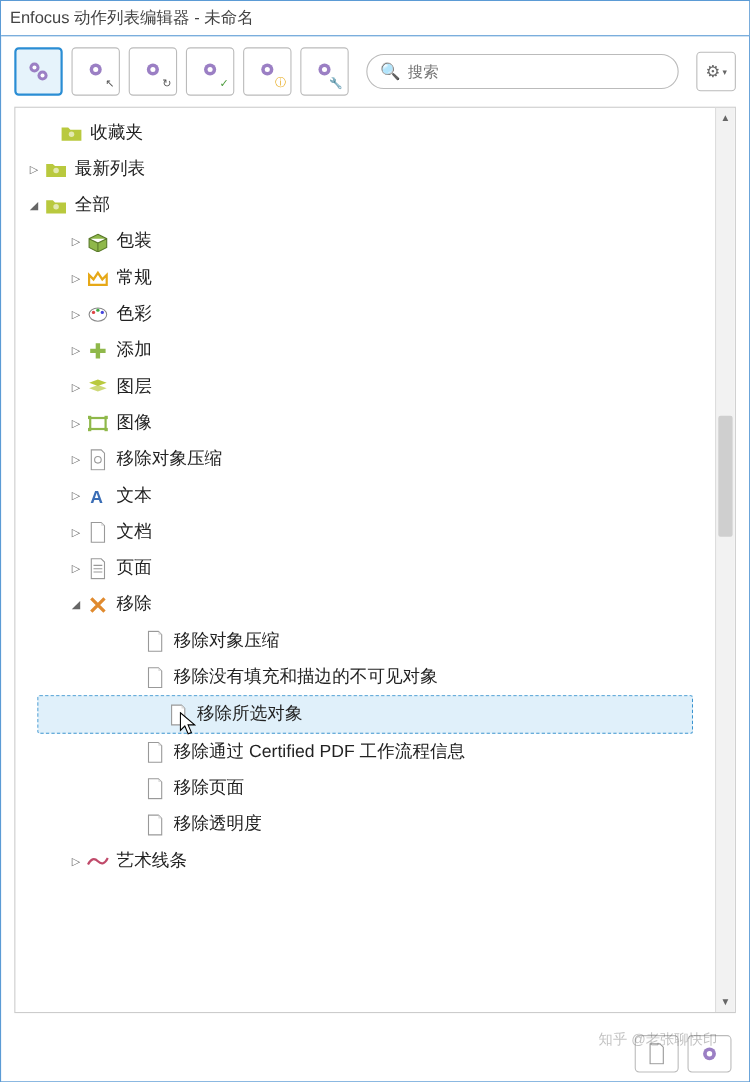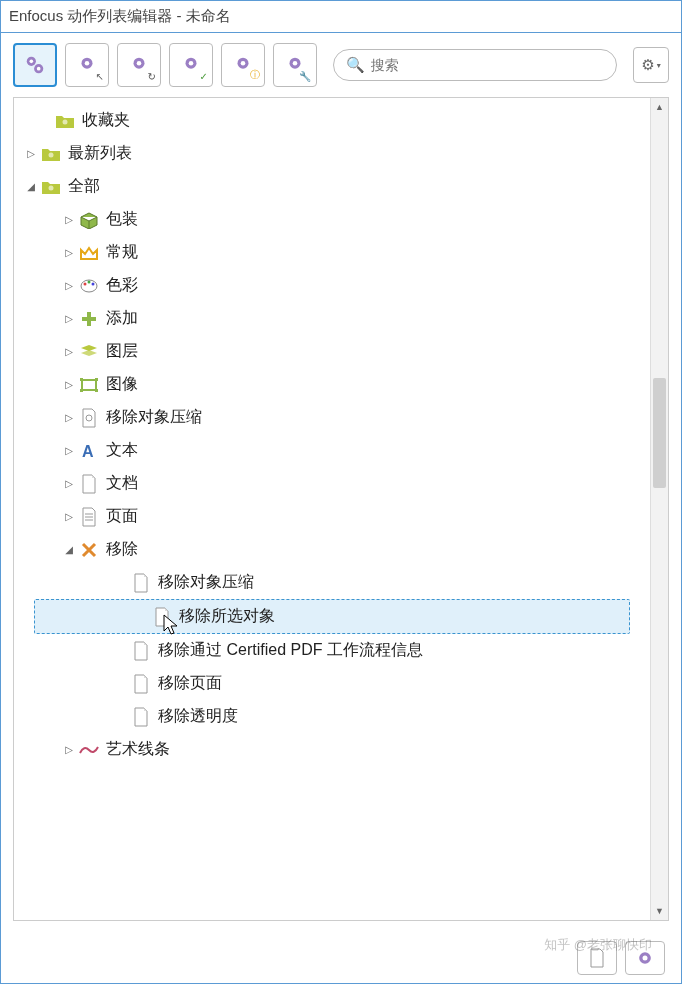--- a/index.html
+++ b/index.html
@@ -444,20 +444,29 @@
         <span class="tree-icon">
             <svg width="16" height="20" viewBox="0 0 16 20">
               <path class="page-svg" d="M2 1 h9 l3 3 v15 h-12 z"></path>
               <path class="page-corner" d="M11 1 l3 3 h-3 z"></path>
             </svg>
           </span>
         <span class="tree-label">移除对象压缩</span>
       </div>
 
 
+      <div class="tree-item indent-3">
+        <span class="tree-icon">
+            <svg width="16" height="20" viewBox="0 0 16 20">
+              <path class="page-svg" d="M2 1 h9 l3 3 v15 h-12 z"></path>
+              <path class="page-corner" d="M11 1 l3 3 h-3 z"></path>
+            </svg>
+          </span>
+        <span class="tree-label">移除没有填充和描边的不可见对象</span>
+      </div>
 
       <div class="tree-item indent-3 selected" style="position:relative">
         <span class="tree-icon">
             <svg width="16" height="20" viewBox="0 0 16 20">
               <path class="page-svg" d="M2 1 h9 l3 3 v15 h-12 z"></path>
               <path class="page-corner" d="M11 1 l3 3 h-3 z"></path>
             </svg>
           </span>
         <span class="tree-label">移除所选对象</span>
         <svg class="cursor-arrow" style="left:128px;top:14px" width="18" height="24" viewBox="0 0 18 24">

